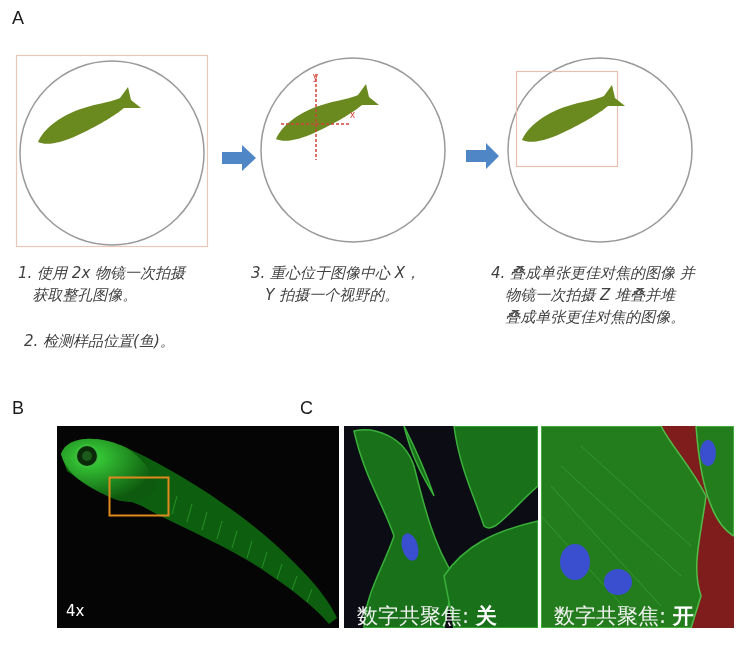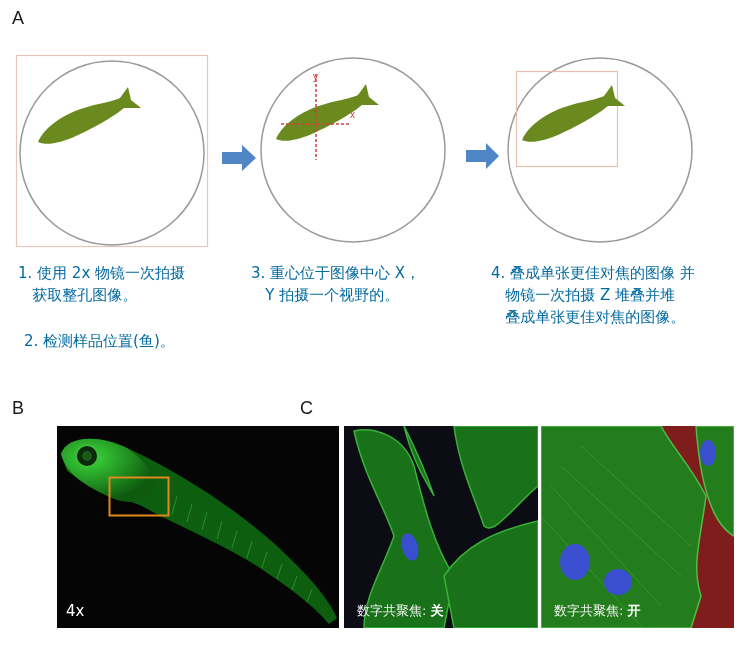--- a/index.html
+++ b/index.html
@@ -1,22 +1,22 @@
 <!DOCTYPE html>
 <html><head>
 <meta charset="utf-8">
 <style>
   html, body { margin:0; padding:0; background:#ffffff; }
   body { width:750px; height:655px; position:relative; overflow:hidden;
          font-family:"DejaVu Sans","Liberation Sans",sans-serif; color:#222; }
   .abs { position:absolute; }
   .panel-letter { font-size:18px; color:#1a1a1a; font-family:"Liberation Sans","DejaVu Sans",sans-serif; }
-  .step-text { font-size:15px; line-height:22px; color:#0369a1; white-space:pre; }
+  .step-text { font-size:15px; line-height:22px; color:#404040; white-space:pre;font-style:italic; }
   .fig-img { background:#050505; overflow:hidden;margin-left:44px; }
-  .caption { color:#f2f2f2; font-size:13px; white-space:nowrap; }
+  .caption { color:#f2f2f2; font-size:21px; white-space:nowrap; }
   .caption b { color:#ffffff; font-weight:bold; }
 </style>
 </head>
 <body>
 
 <div class="abs panel-letter" style="left:12px;top:8px;">A</div>
 
 <svg class="abs" style="left:0;top:40px;" width="750" height="215">
 
   <g>

